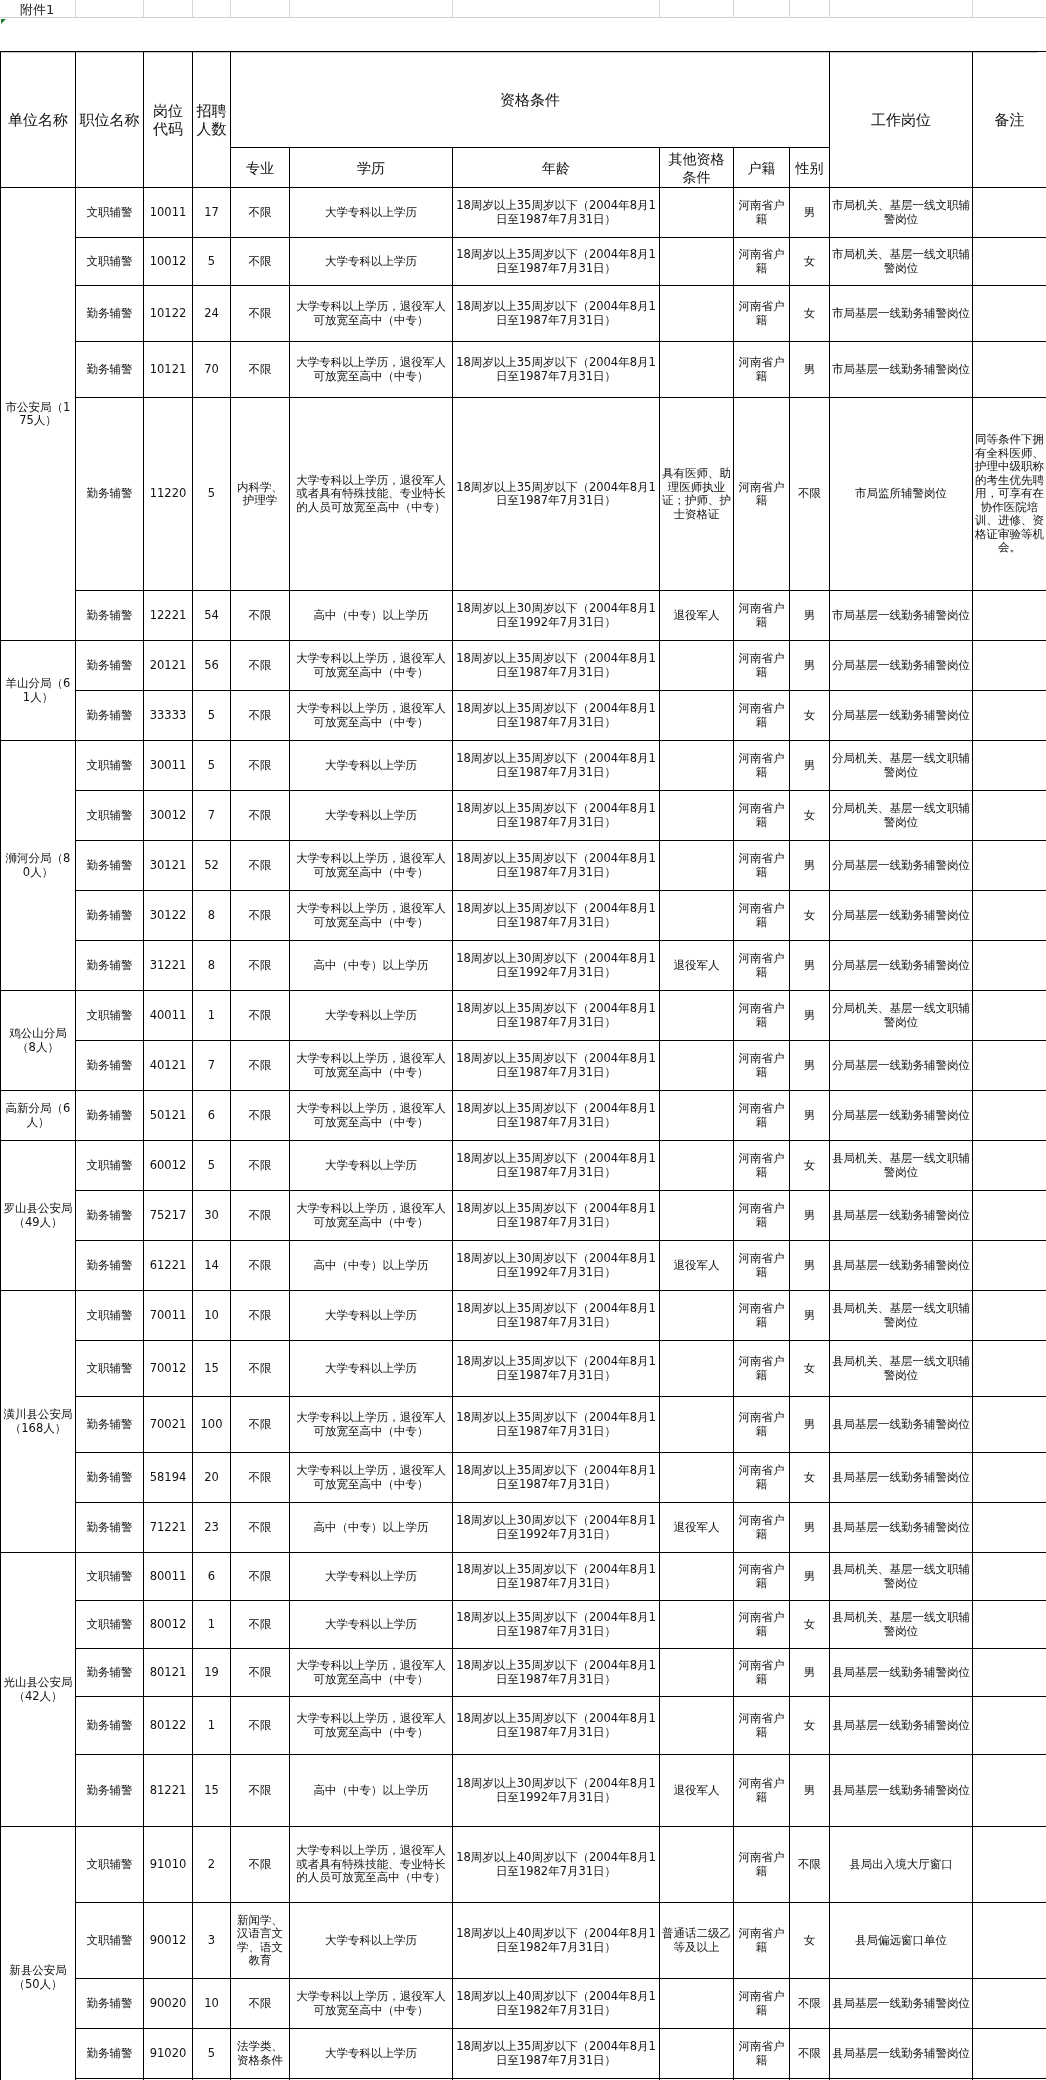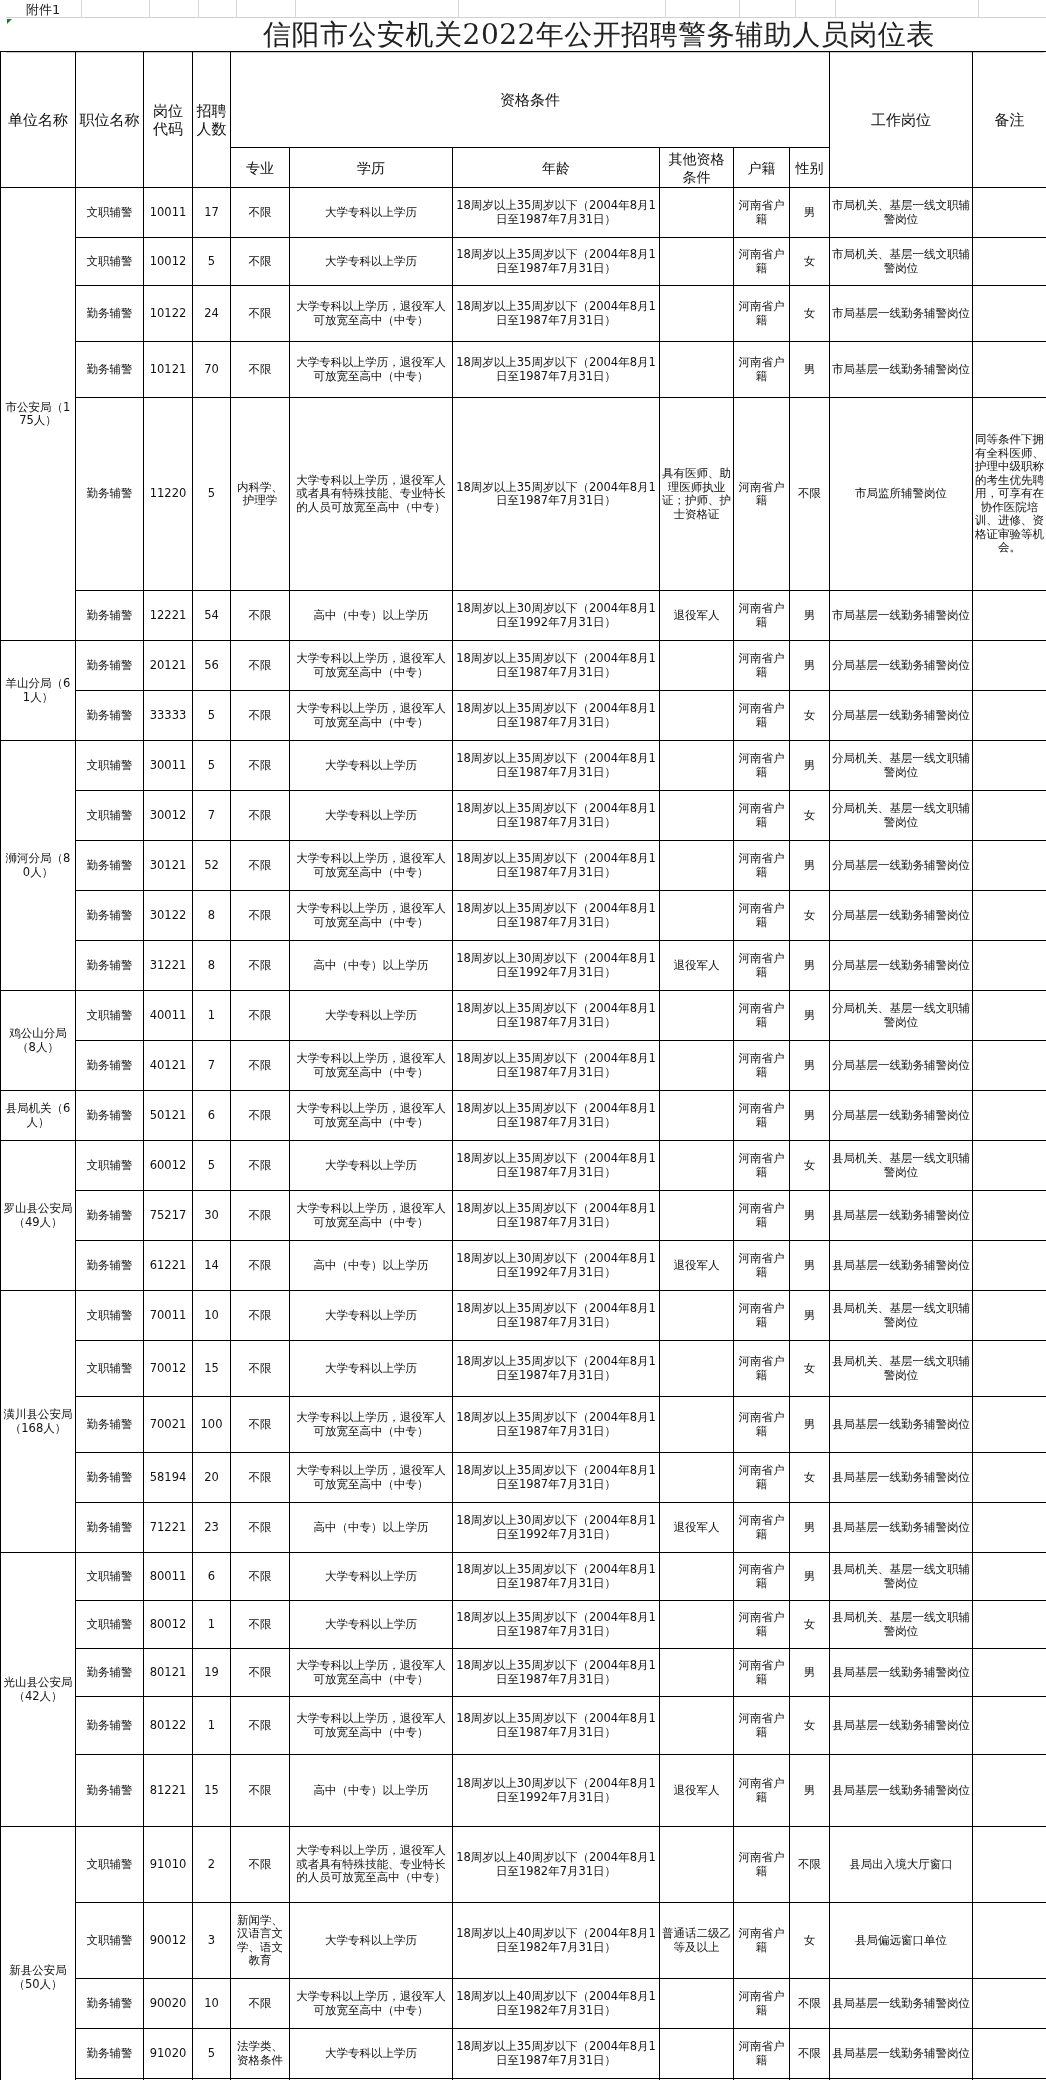--- a/index.html
+++ b/index.html
@@ -1,18 +1,18 @@
 <!DOCTYPE html>
 <html><head>
   <meta charset="utf-8">
   <style>
     html, body { margin: 0; padding: 0; background: #ffffff; }
     body { width: 1046px; height: 2080px; overflow: hidden; position: relative;
            font-family: "DejaVu Sans", "Liberation Sans", sans-serif; color: #111; }
-    .grid-top { position: absolute; left: 6px; top: 0; width: 1038px; height: 52px;
+    .grid-top { position: absolute; left: 0; top: 0; width: 1038px; height: 52px;
                 border-bottom: 1px solid #c8c8c8; }
     .grid-top .gl { position: absolute; top: 0; height: 18px; border-left: 1px solid #d6d6d6; }
     .grid-top .gh { position: absolute; left: 0; top: 17px; width: 1046px; border-top: 1px solid #d0d0d0; }
     .attach { position: absolute; left: 20px; top: 1px; font-size: 13px; color: #222; }
     .title { position: absolute; left: 0; top: 18px; width: 1046px; height: 34px;
              text-align: center; font-family: "DejaVu Serif", "Liberation Serif", serif;
              font-size: 28px; line-height: 34px; color: #222; letter-spacing: 0.5px; }
     .title span { position: relative; left: 70px; }
     .tri { position: absolute; width: 0; height: 0; border-top: 5px solid #1e7b2c; border-right: 5px solid transparent; }
 
@@ -38,21 +38,20 @@
   <div class="gl" style="left:230px"></div>
   <div class="gl" style="left:289px"></div>
   <div class="gl" style="left:452px"></div>
   <div class="gl" style="left:659px"></div>
   <div class="gl" style="left:733px"></div>
   <div class="gl" style="left:789px"></div>
   <div class="gl" style="left:829px"></div>
   <div class="gl" style="left:972px"></div>
   <div class="attach">附件1</div>
   <div class="tri" style="left:1px;top:19px"></div>
-  <div class="title"><span>信阳市公安机关2022年公开招聘警务辅助人员岗位表</span></div>
 </div>
 
 <table class="main">
   <colgroup>
     <col style="width:75px">
       <col style="width:68px">
       <col style="width:49px">
       <col style="width:38px">
     <col style="width:59px">
       <col style="width:163px">
@@ -276,21 +275,21 @@
         <td>不限</td>
         <td>大学专科以上学历，退役军人可放宽至高中（中专）</td>
         <td>18周岁以上35周岁以下（2004年8月1日至1987年7月31日）</td>
         <td></td>
         <td>河南省户籍</td>
         <td>男</td>
         <td>分局基层一线勤务辅警岗位</td>
         <td class="note"></td>
       </tr>
       <tr style="height: 50px;">
-        <td class="unit" rowspan="1">县局机关（6人）</td>
+        <td class="unit" rowspan="1">高新分局（6人）</td>
         <td>勤务辅警</td>
         <td class="num">50121</td>
         <td class="num">6</td>
         <td>不限</td>
         <td>大学专科以上学历，退役军人可放宽至高中（中专）</td>
         <td>18周岁以上35周岁以下（2004年8月1日至1987年7月31日）</td>
         <td></td>
         <td>河南省户籍</td>
         <td>男</td>
         <td>分局基层一线勤务辅警岗位</td>

